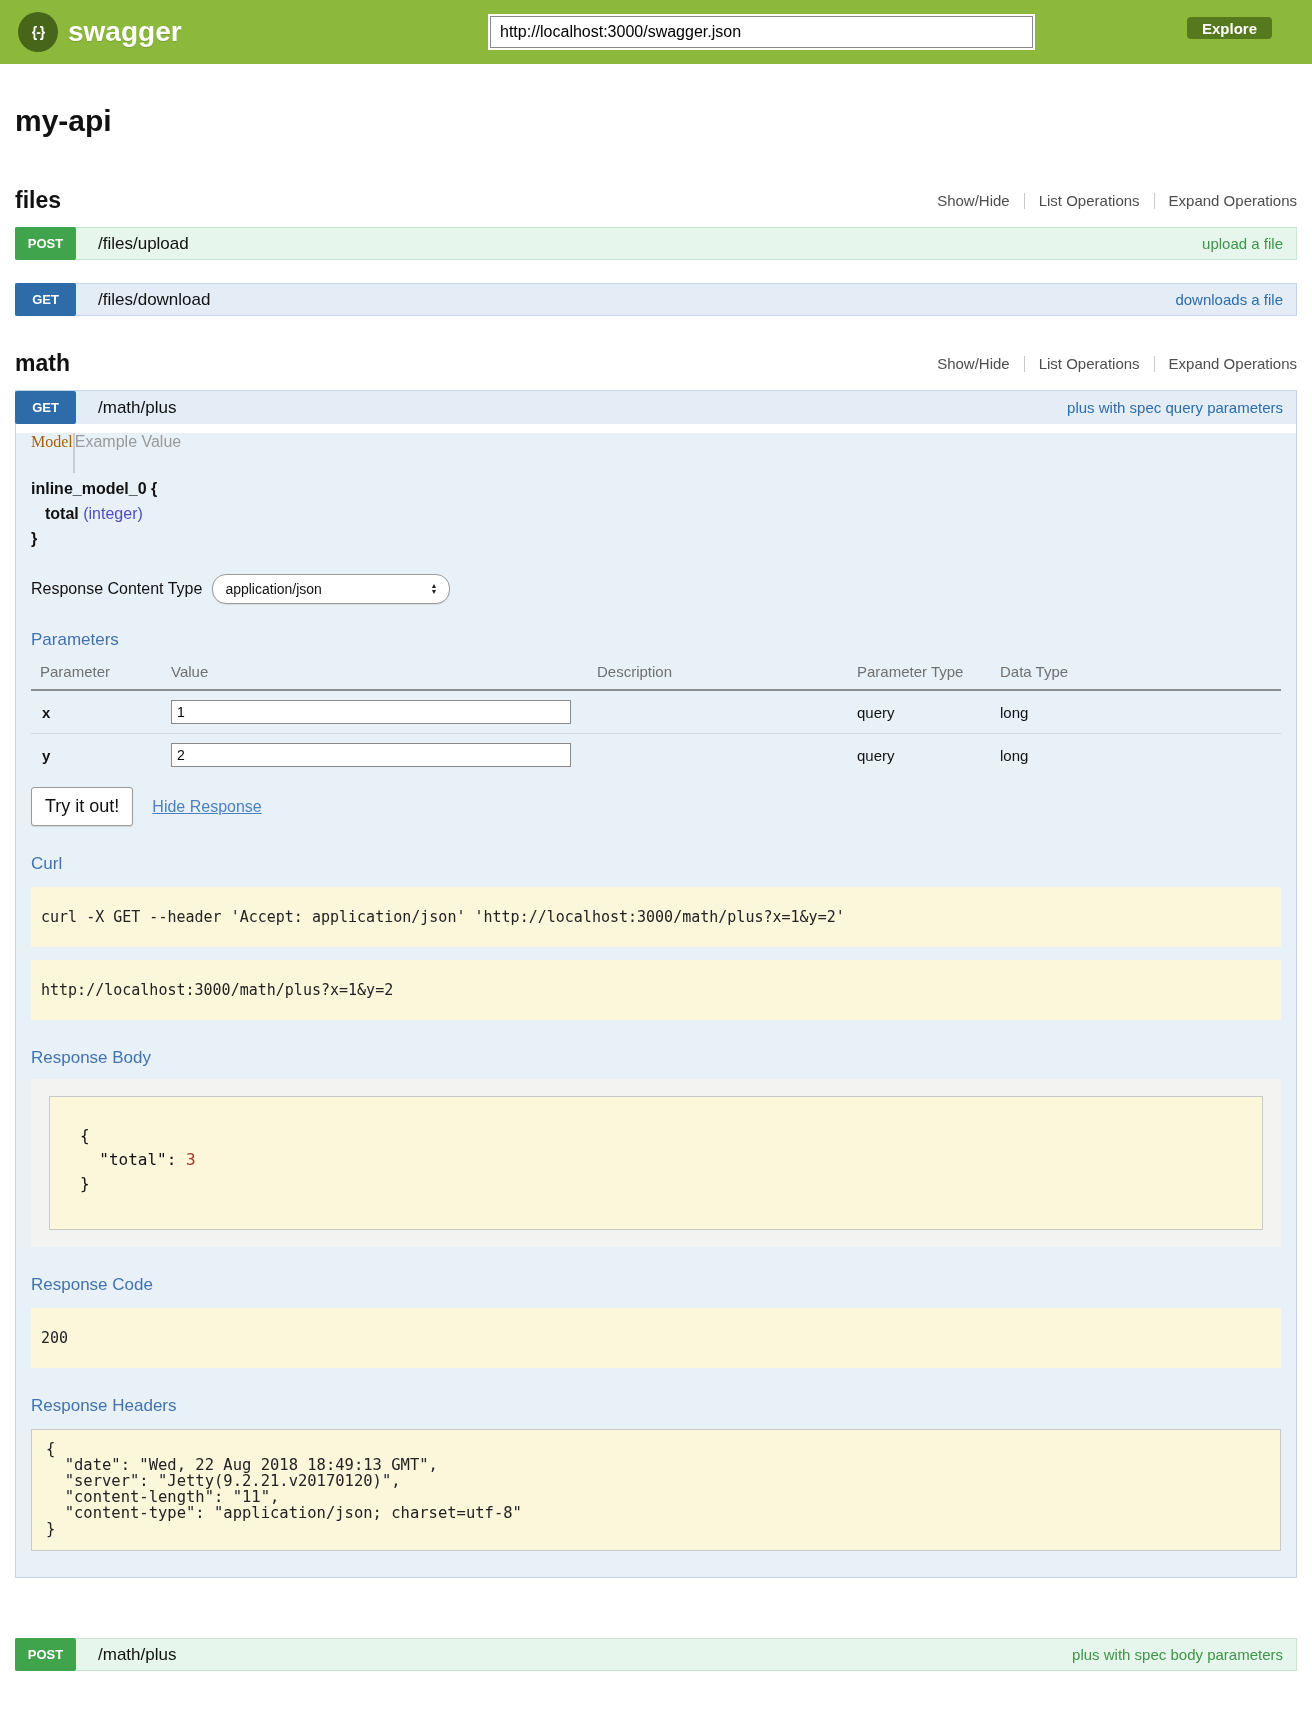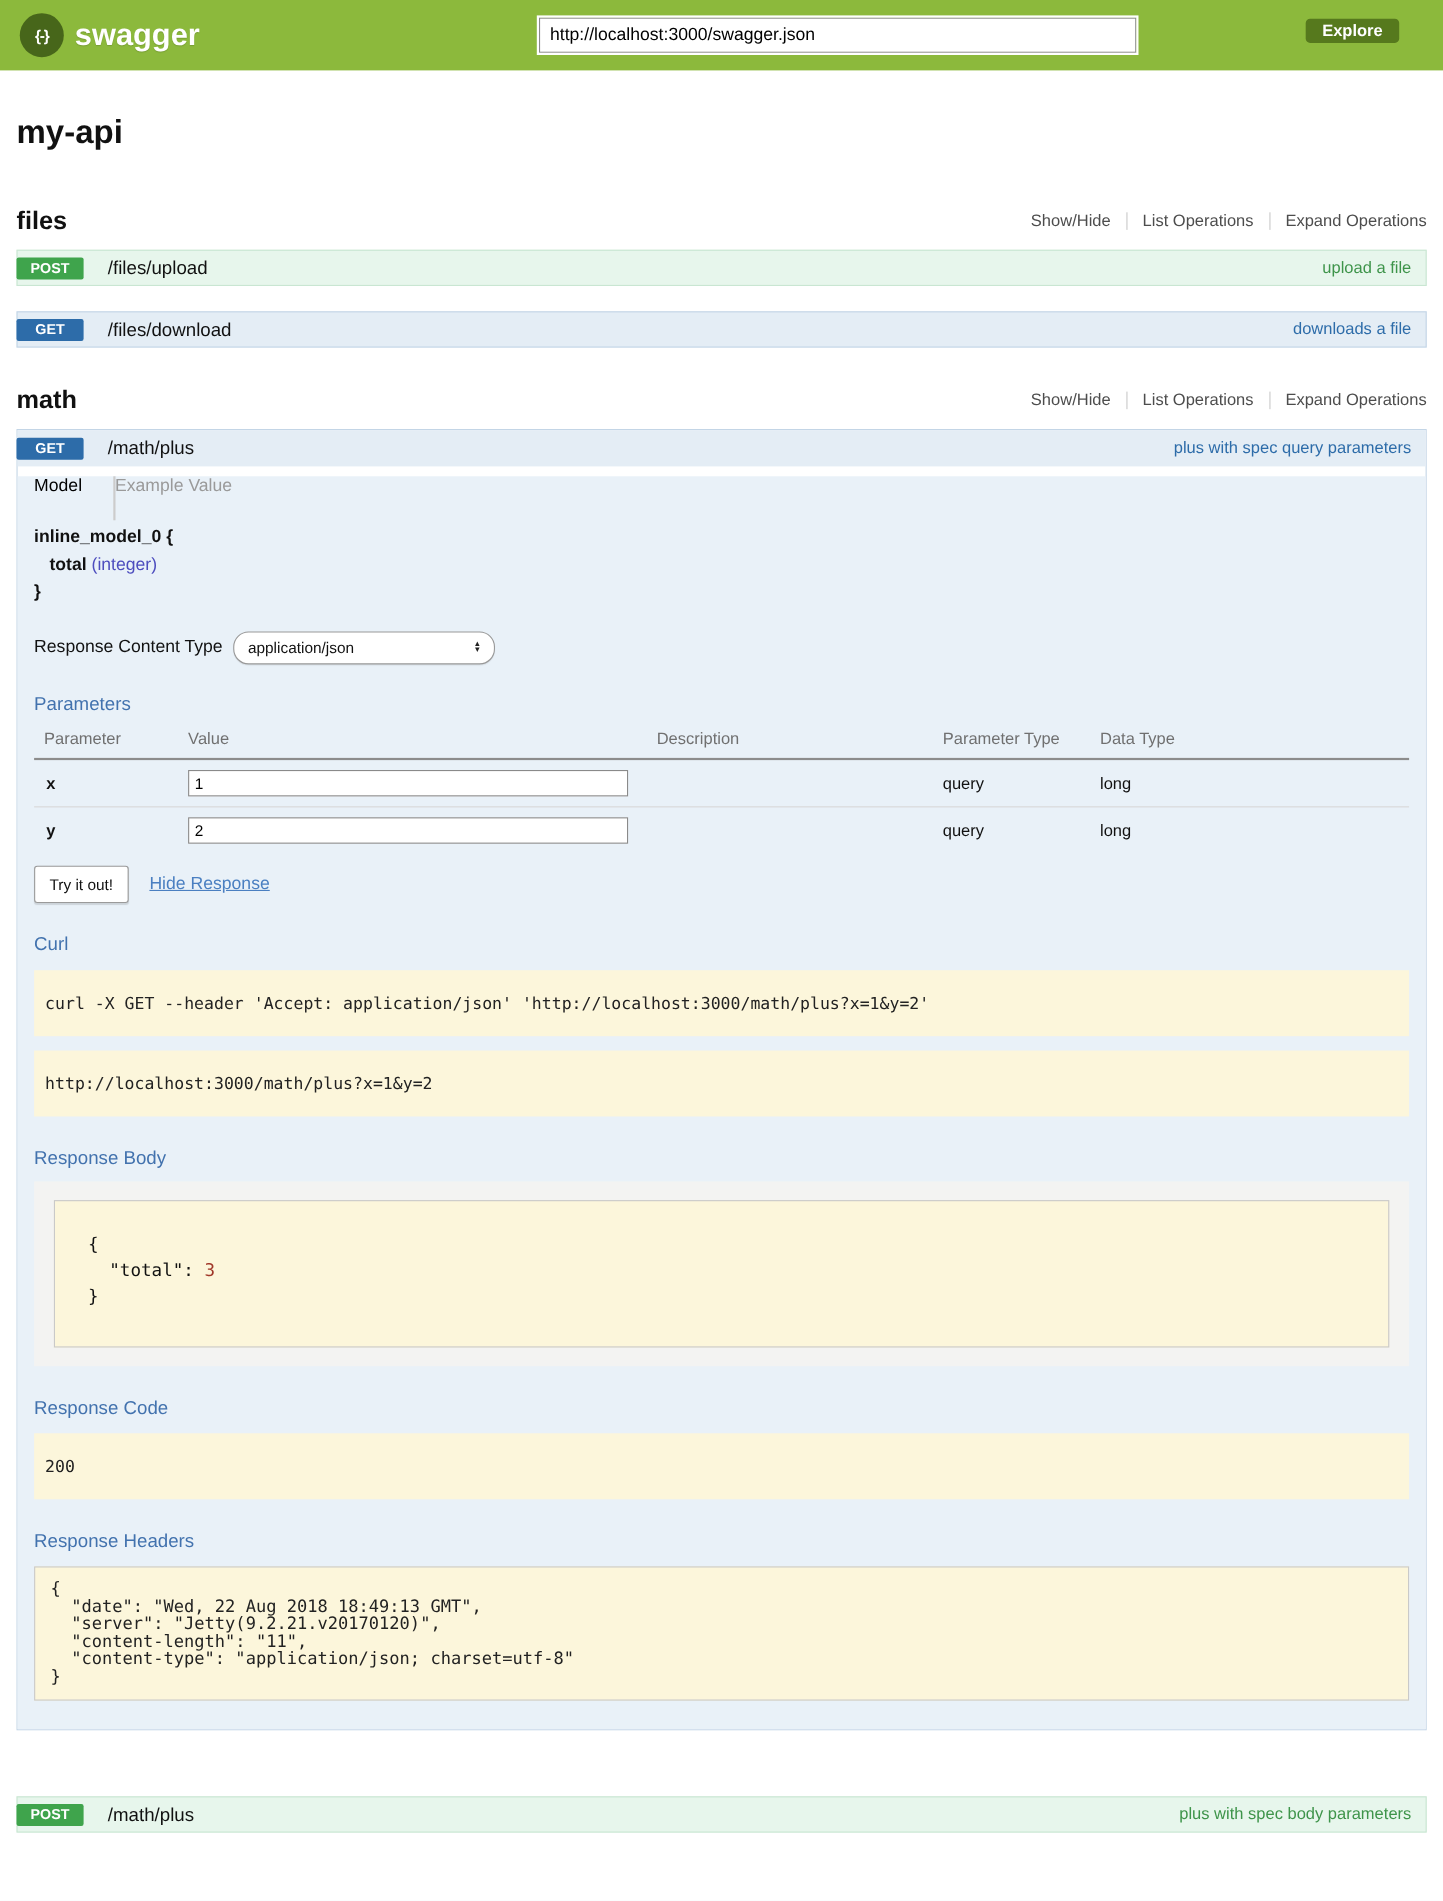--- a/index.html
+++ b/index.html
@@ -25,37 +25,37 @@
   .api-title { font-size:30px; font-weight:bold; margin:40px 0 0 0; }
   .section-head { display:flex; align-items:center; margin-top:49px; margin-bottom:13px; }
   .section-title { font-size:23px; font-weight:bold; margin:0; }
   .controls { margin-left:auto; display:flex; align-items:center; font-size:15px; color:#4d4d4d; }
   .ctrl { cursor:pointer; }
   .csep { width:1px; height:16px; background:#c9c9c9; margin:0 14px; align-self:center; }
   
   .op-row { display:flex; align-items:center; height:33px; border:1px solid; margin-bottom:23px; cursor:pointer; }
   .op-row.post-row { background:#e7f6ec; border-color:#c9e6d2; }
   .op-row.get-row  { background:#e4edf5; border-color:#c3d5e6; }
-  .badge { height:20px; min-width:61px; margin:-1px 0 -1px -1px; display:flex; align-items:center; justify-content:center;
+  .badge { height:33px; min-width:61px; margin:-1px 0 -1px -1px; display:flex; align-items:center; justify-content:center;
     color:#fff; font-weight:bold; font-size:13px; border-radius:2px; }
   .badge.post { background:#3fa44c; }
   .badge.get  { background:#2d6ca9; }
   .op-path { margin-left:22px; font-size:17px; color:#111; }
   .op-summary { margin-left:auto; margin-right:13px; font-size:15px; }
   .post-row .op-summary { color:#3e944a; }
   .get-row  .op-summary { color:#2d6ca9; }
   
   .op-expanded { border:1px solid #c3d5e6; margin-bottom:0; }
   .op-head-inner { display:flex; align-items:center; height:33px; background:#e4edf5; cursor:pointer; }
   .op-content { background:#e9f1f8; padding:0 15px 26px 15px; }
   .bheading { color:#4272ae; font-size:17px; margin:0; padding-top:28px; }
   .bheading.first { padding-top:34px; }
   
   .tabs { display:flex; align-items:flex-start; margin-top:9px; height:40px; }
-  .tab-model { font-size:16px; color:#000000; padding-right:28px; cursor:pointer; }
+  .tab-model { font-size:16px; color:#a16207; padding-right:0; cursor:pointer;font-family:Liberation Serif, serif; }
   .tabsep { width:2px; height:40px; background:#ccc; }
   .tab-example { font-size:16px; color:#9a9a9a; cursor:pointer; }
   
   .model { font-size:16px; margin-top:6px; }
   .model-line { margin:7px 0; }
   .model-open, .model-close, .model-prop { font-weight:bold; }
   .model-prop-line { padding-left:14px; }
   .prop-type { color:#4d4dbe; font-weight:normal; }
   
   .rct-row { display:flex; align-items:center; margin-top:26px; }
@@ -69,21 +69,21 @@
   .pgrid { display:grid; grid-template-columns:140px 426px 260px 143px auto; align-items:center; }
   .phead { color:#707070; font-size:15px; padding-bottom:9px; border-bottom:2px solid #8c8c8c; }
   .phead .cell1 { padding-left:9px; }
   .prow { font-size:15px; padding:9px 0; }
   .prow.rowsep { border-bottom:1px solid #d8d8d8; }
   .pname { font-weight:bold; padding-left:11px; }
   .pinput { width:400px; height:24px; border:1px solid #8a8a8a; padding:1px 5px; font-size:14px;
     font-family:"Liberation Sans", sans-serif; }
   
   .try-row { display:flex; align-items:center; margin-top:11px; }
-  .try-btn { background:#fff; border:1px solid #9a9a9a; border-radius:3px; padding:8px 13px; font-size:14px;
+  .try-btn { background:#fff; border:1px solid #9a9a9a; border-radius:3px; padding:8px 13px; font-size:18px;
     color:#111; cursor:pointer; box-shadow:0 1px 1px rgba(0,0,0,.12); font-family:"Liberation Sans", sans-serif; }
   .hide-link { margin-left:19px; font-size:16px; color:#4a7fc1; text-decoration:underline; cursor:pointer; }
   
   .codebox { background:#fcf6db; margin-top:13px; padding:21px 10px; font-family:"DejaVu Sans Mono", monospace;
     font-size:15px; color:#222; white-space:pre; }
   .rb-outer { background:#f3f3f2; margin-top:11px; padding:17px 18px; }
   .rb-inner { background:#fcf6db; border:1px solid #c9c9c9; padding:27px 30px 33px 30px;
     font-family:"DejaVu Sans Mono", monospace; font-size:16px; }
   .rb-line { line-height:24px; white-space:pre; }
   .json-num { color:#a0382a; }

